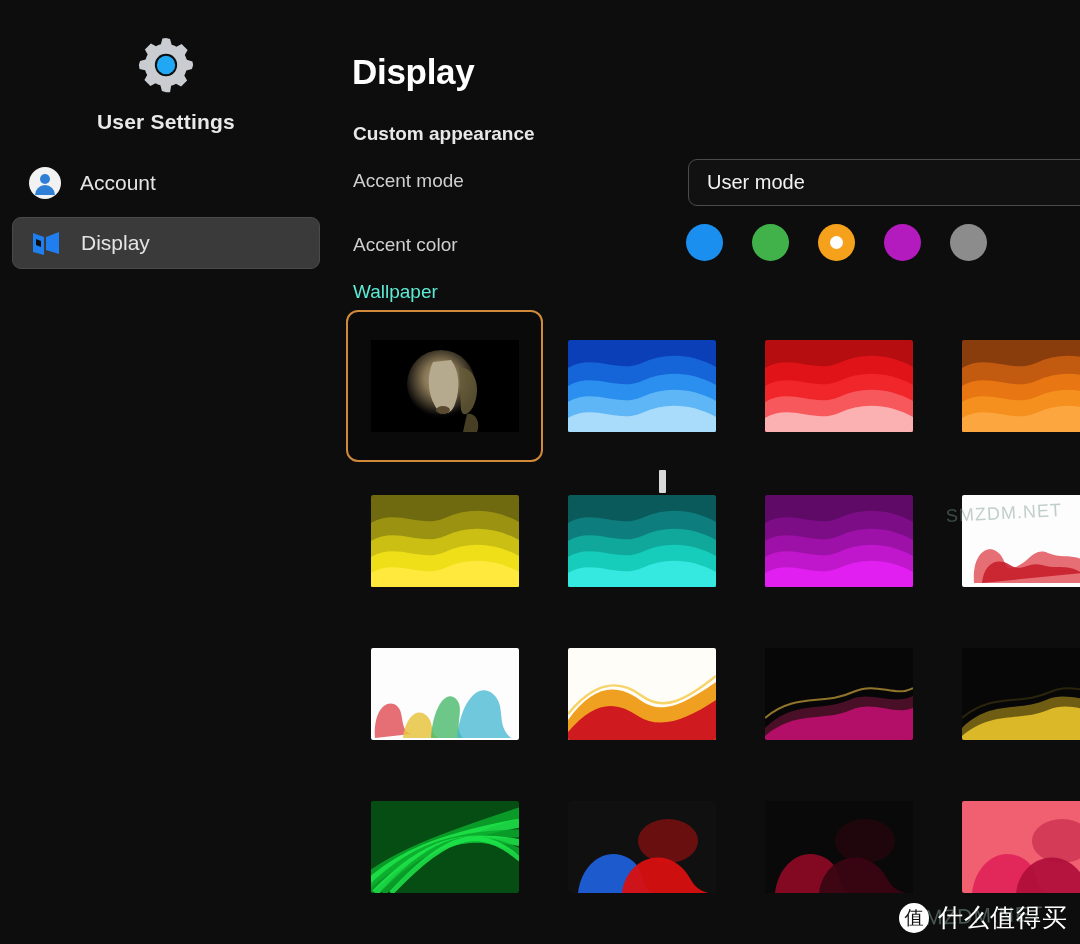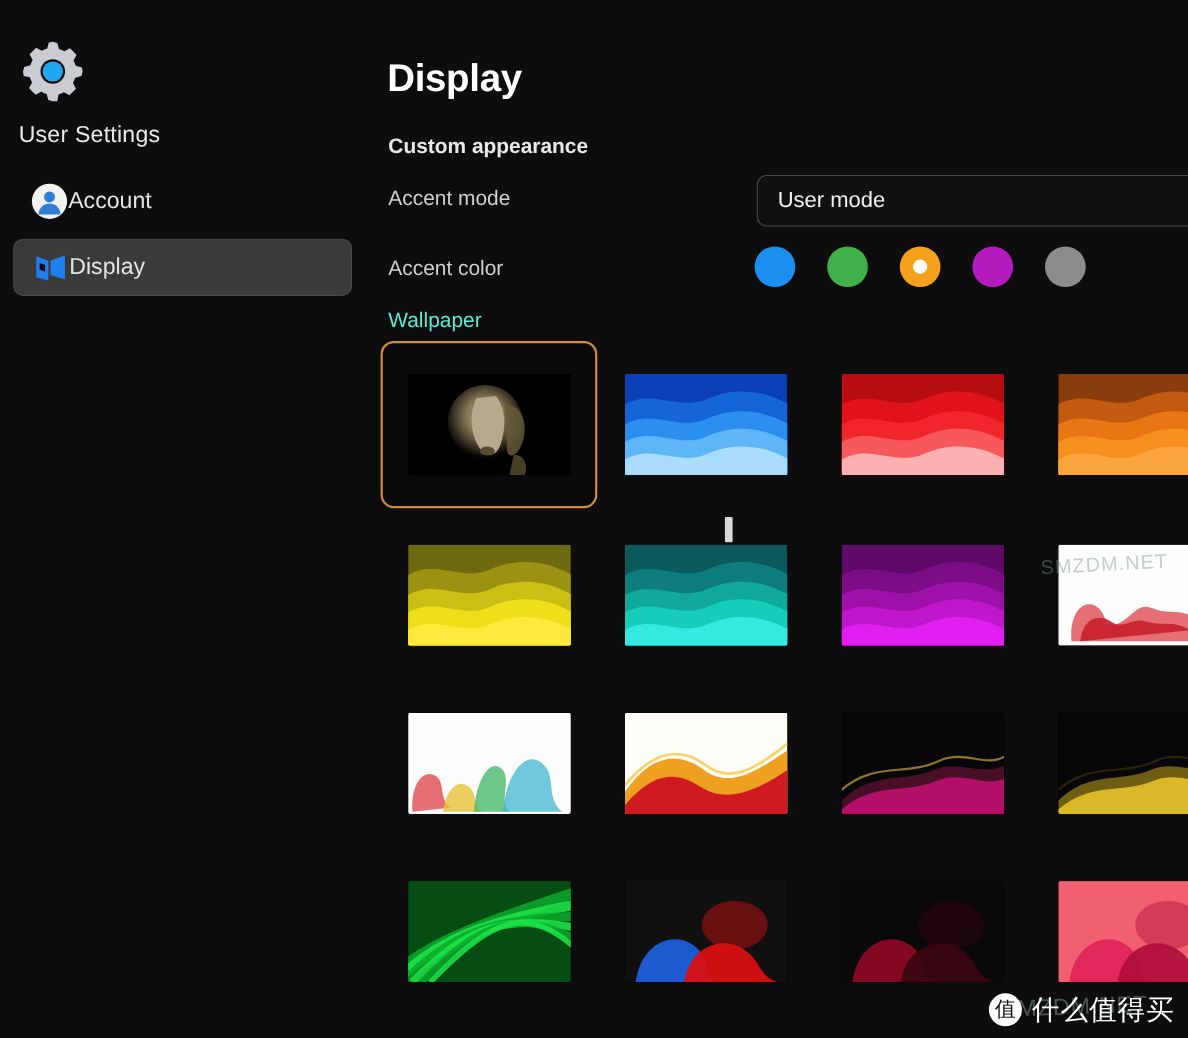--- a/index.html
+++ b/index.html
@@ -9,34 +9,34 @@
     font-family: "Liberation Sans", sans-serif;
     overflow: hidden;
   }
   #app { position: relative; width: 1080px; height: 944px; background: #0d0d0d; }
 
   
   #sidebar {
     position: absolute; left: 0; top: 0; width: 332px; height: 944px;
     background: #0d0d0d;
   }
-  #brand { position: absolute; left: 17px; top: 34px; width: 332px; text-align: left; }
+  #brand { position: absolute; left: 0; top: 34px; width: 332px; text-align: center; font-weight: bold; }
   .gear-wrap { display: inline-block; width: 62px; height: 62px; }
   #brand-label {
     display: block; margin-top: 10px;
     font-size: 21px; color: #e9e9e9; letter-spacing: .2px;
   }
 
   .nav-item {
     position: absolute; left: 12px; width: 308px; height: 52px;
     display: flex; align-items: center; border-radius: 9px;
     cursor: pointer;
   }
   .nav-item .ic { width: 34px; height: 34px; margin-left: 16px; flex: 0 0 34px; }
-  .nav-item .lbl { font-size: 21px; color: #e4e4e4; }
+  .nav-item .lbl { margin-left: 18px; font-size: 21px; color: #e4e4e4; }
   .nav-item.selected { background: #3a3a3a; border: 1px solid #4a4a4a; }
   #nav-account { top: 157px; }
   #nav-display { top: 217px; }
   #nav-others  { top: 279px; }
 
   
   #main { position: absolute; left: 332px; top: 0; width: 748px; height: 944px; }
   #page-title {
     position: absolute; left: 20px; top: 52px;
     font-size: 35px; font-weight: bold; color: #ffffff; letter-spacing: -.3px;

